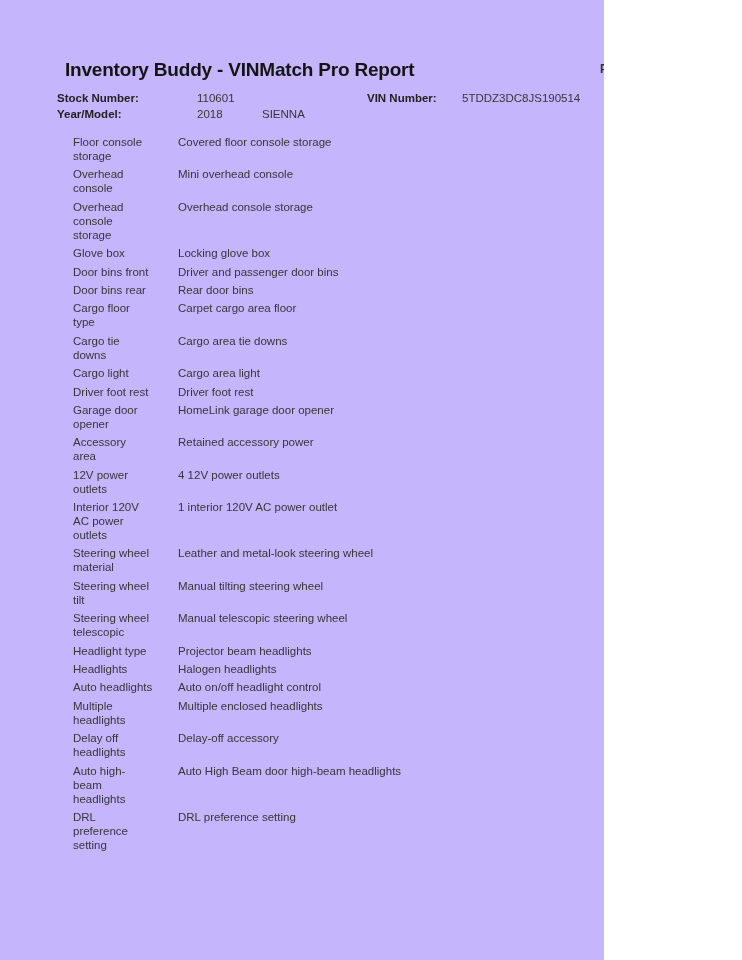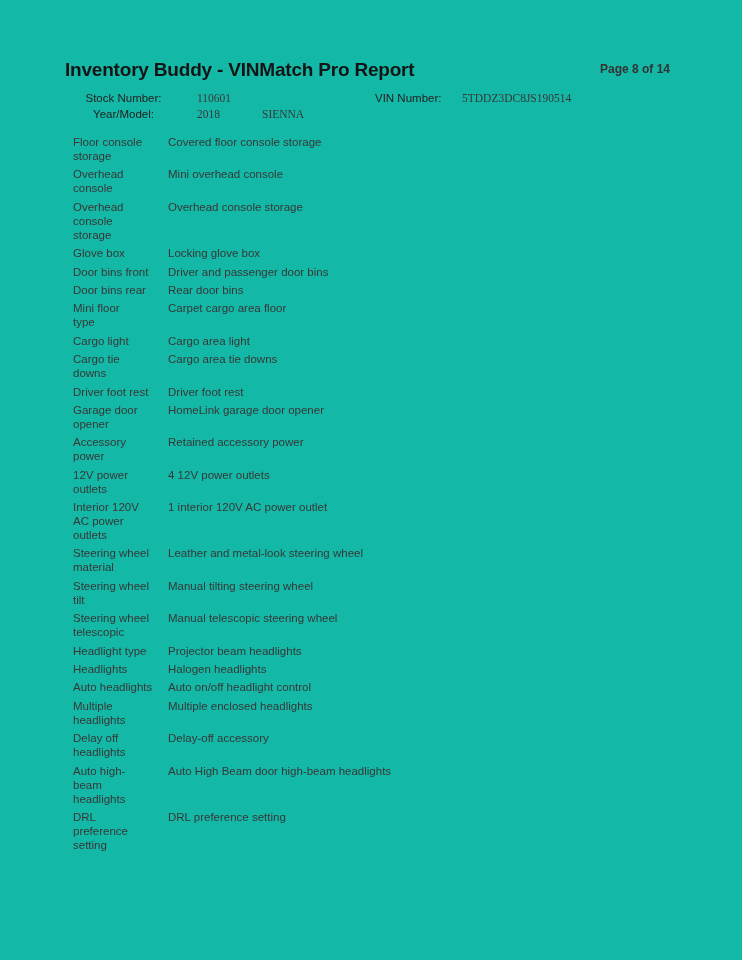--- a/index.html
+++ b/index.html
@@ -1,64 +1,63 @@
 <!DOCTYPE html>
 <html><head>
 <meta charset="utf-8">
 <style>
   html,body { margin:0; padding:0; background:#ffffff; }
   .page {
     position:relative;
-    width:742px; height:960px;
-    background:#14b8a6;
+    width:604px; height:960px;
+    background:#c4b5fd;
     font-family:"Liberation Sans", sans-serif;
     color:#373737;
     overflow:hidden;
   }
   .title {
     position:absolute; left:65px; top:59px;
     font-size:19px; font-weight:bold; color:#141414;
     letter-spacing:-0.2px;
     white-space:nowrap;
   }
   .page-num {
     position:absolute; left:600px; top:62px;
     font-size:12px; color:#333333;
     white-space:nowrap;
     font-weight:bold;
   }
   .meta-label {
     position:absolute; left:57px; width:133px;
-    text-align:center;
-    font-size:11.5px; font-weight:normal; color:#222222;
+    text-align:left;
+    font-size:11.5px; font-weight:bold; color:#222222;
     white-space:nowrap;
   }
   .meta-value {
     position:absolute;
     font-size:11.5px; color:#373737;
     white-space:nowrap;
-    font-family:Liberation Serif, serif;
   }
   .m1 { top:92px; }
   .m2 { top:108px; }
   .pos-stock-value { left:197px; }
-  .pos-vin-label  { left:375px; width:auto; text-align:right; font-weight:normal; }
+  .pos-vin-label  { left:367px; width:auto; text-align:right; font-weight:bold; }
   .pos-vin-value  { left:462px; }
   .pos-year-value { left:197px; }
   .pos-model-value{ left:262px; }
   .features {
     position:absolute; left:73px; top:135px; width:565px;
     font-size:11.5px; line-height:14px; color:#373737;
   }
   .frow { display:flex; margin-bottom:4.4px; }
   .flabel {
     width:90px; flex:0 0 90px; margin-right:5px;
     white-space:pre-line;
   }
-  .fvalue { flex:1 1 auto; }
+  .fvalue { flex:1 1 auto;margin-left:10px; }
 </style>
 </head>
 <body>
 
 <div class="page">
 
   <div class="title">Inventory Buddy - VINMatch Pro Report</div>
 
   <div class="page-num">Page 8 of 14</div>
 
@@ -95,45 +94,45 @@
       </div>
       <div class="frow">
         <div class="flabel">Door bins front</div>
         <div class="fvalue">Driver and passenger door bins</div>
       </div>
       <div class="frow">
         <div class="flabel">Door bins rear</div>
         <div class="fvalue">Rear door bins</div>
       </div>
       <div class="frow">
-        <div class="flabel">Mini floor
+        <div class="flabel">Cargo floor
 type</div>
         <div class="fvalue">Carpet cargo area floor</div>
-      </div>
-      <div class="frow">
-        <div class="flabel">Cargo light</div>
-        <div class="fvalue">Cargo area light</div>
       </div>
       <div class="frow">
         <div class="flabel">Cargo tie
 downs</div>
         <div class="fvalue">Cargo area tie downs</div>
+      </div>
+      <div class="frow">
+        <div class="flabel">Cargo light</div>
+        <div class="fvalue">Cargo area light</div>
       </div>
       <div class="frow">
         <div class="flabel">Driver foot rest</div>
         <div class="fvalue">Driver foot rest</div>
       </div>
       <div class="frow">
         <div class="flabel">Garage door
 opener</div>
         <div class="fvalue">HomeLink garage door opener</div>
       </div>
       <div class="frow">
         <div class="flabel">Accessory
-power</div>
+area</div>
         <div class="fvalue">Retained accessory power</div>
       </div>
       <div class="frow">
         <div class="flabel">12V power
 outlets</div>
         <div class="fvalue">4 12V power outlets</div>
       </div>
       <div class="frow">
         <div class="flabel">Interior 120V
 AC power

